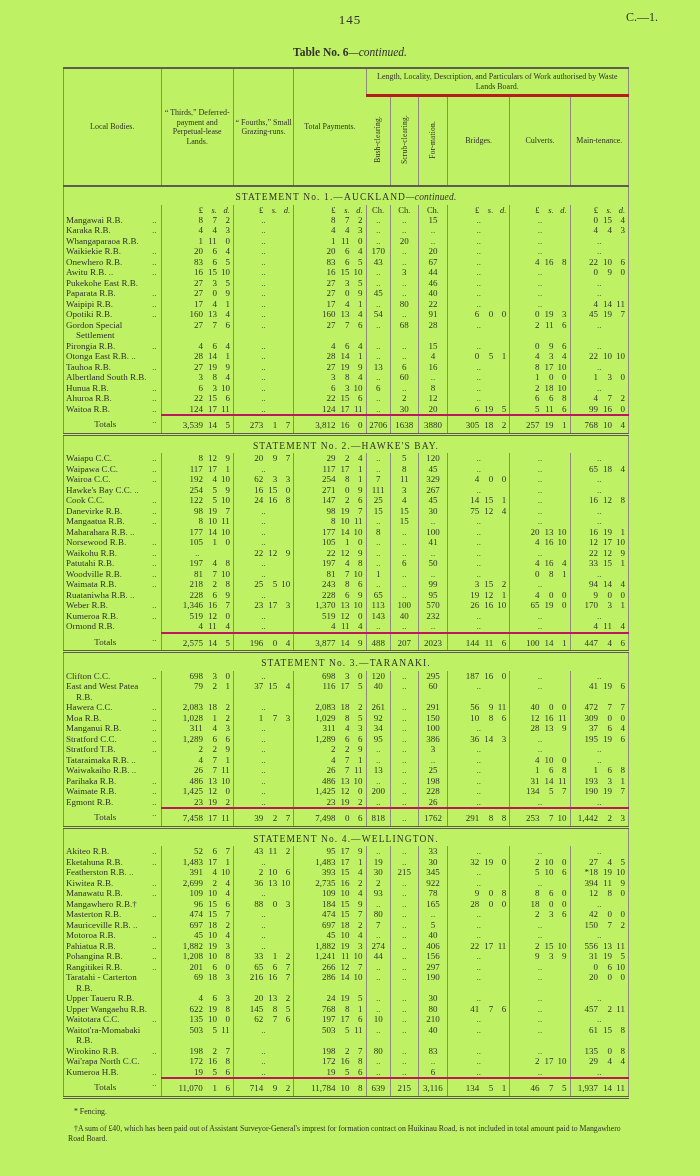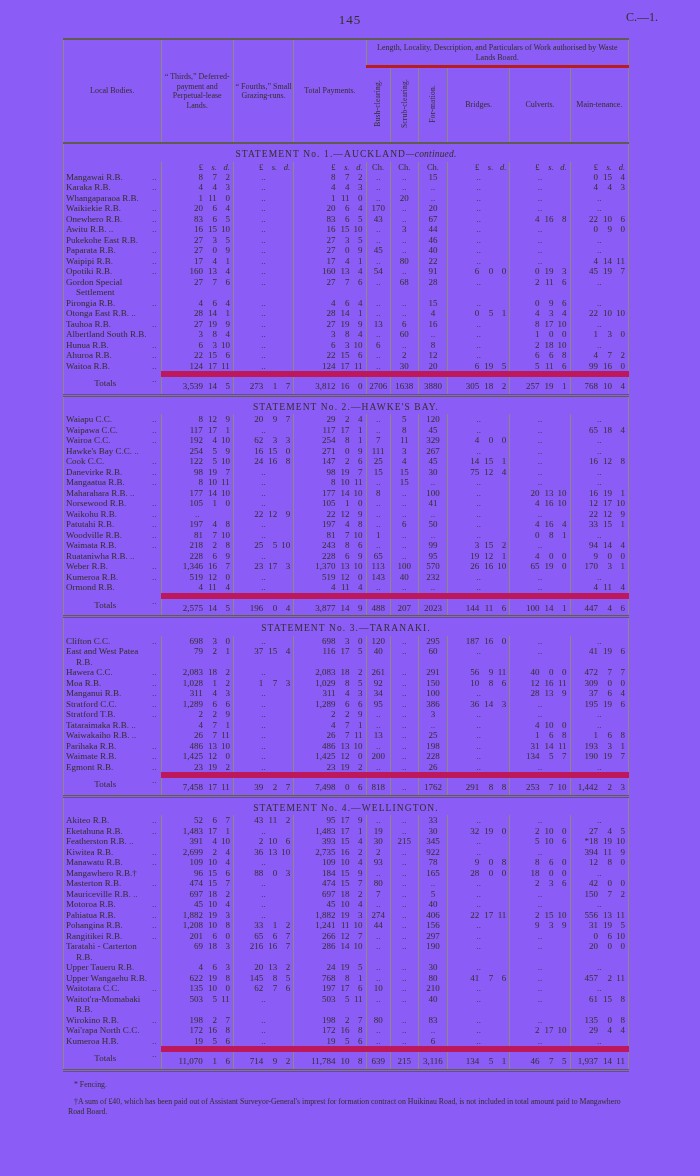--- a/index.html
+++ b/index.html
@@ -1,32 +1,32 @@
 <!DOCTYPE html>
 <html><head>
 <meta charset="utf-8">
 <style>
   html,body{margin:0;padding:0;background:#d8d5cd;}
-  .page{width:700px;height:1176px;background:#8b5cf6;position:relative;overflow:hidden;
+  .page{width:700px;height:1176px;background:#bef264;position:relative;overflow:hidden;
         font-family:"Liberation Serif","DejaVu Serif",serif;color:#32302b;}
   .masthead{position:relative;height:26px;padding-top:12px;}
   .pageno{display:block;text-align:center;font-size:13px;letter-spacing:1px;}
   .docref{position:absolute;top:10px;right:42px;font-size:12px;}
   .tabletitle{text-align:center;font-size:11.5px;margin:8px 0 9px 0;}
   .tt-b{font-weight:bold;}
   .tt-i{font-style:italic;}
   .tblwrap{margin-left:63px;width:566px;}
   table{border-collapse:collapse;table-layout:fixed;width:566px;font-size:9px;
         border-left:1px solid #8d897c;border-right:1px solid #8d897c;
         border-top:2px solid #615c51;}
   th,td{padding:0;margin:0;vertical-align:top;}
   th{font-weight:normal;}
   td:not(:first-child),th:not(:first-child){border-left:1px solid #8d897c;}
   thead{border-bottom:2px solid #615c51;}
-  thead th{font-size:8px;line-height:9.5px;text-align:center;vertical-align:middle;padding:11px 1px;}
+  thead th{font-size:8px;line-height:9.5px;text-align:center;vertical-align:middle;padding:18px 1px;}
   .h-group{border-bottom:3px solid #b91c1c;font-size:8px;padding:3px 6px;}
   .h-vert{height:52px;}
   .vt{display:inline-block;writing-mode:vertical-rl;transform:rotate(180deg);
       font-size:7.5px;line-height:9.5px;letter-spacing:.2px;max-height:50px;}
   tbody td{line-height:10.5px;}
   .sh-cell{text-align:center;padding:5px 0 2px 0;font-size:9.5px;}
   .sh-main{letter-spacing:1.1px;}
   .sh-it{font-style:italic;letter-spacing:.2px;}
   .units-row td{font-size:8.5px;line-height:10px;}
   .units-row .sh,.units-row .pc{font-style:italic;}
@@ -34,36 +34,39 @@
   .nm{display:block;padding-left:10px;text-indent:-10px;padding-right:13px;}
   .ldr{position:absolute;top:0;right:4px;}
   .c-money .mny{display:flex;}
   .mny .lb{flex:1;text-align:right;white-space:nowrap;}
   .mny .sh{width:14px;text-align:right;}
   .mny .pc{width:13px;text-align:right;padding-right:3px;}
   .mny.ctr{display:block;text-align:center;}
   .c-chain{text-align:center;}
   .totals-row td{border-bottom:3px double #615c51;padding-top:4px;padding-bottom:2px;}
   .totals-row td:not(:first-child){border-top:1px solid #6d6ipx;}
-  .totals-row td:not(:first-child){border-top:6px solid #be185d;}
+  .totals-row td:not(:first-child){border-top:2px solid #be185d;}
   .tl .tword{display:block;text-align:center;padding-right:16px;}
   .footnotes{width:574px;margin:5px 0 0 60px;font-size:7.8px;line-height:9.5px;}
   .footnotes p{margin:8px;}
   .fn-first{padding-left:6px;}
   .fn-para{text-indent:6px;}
   .note-para{margin-top:4px !important;text-indent:10px;}
   .note-label{font-variant:small-caps;letter-spacing:.5px;}
 </style>
 </head>
 <body>
 
 <div class="page">
   <div class="masthead">
     <span class="pageno">145</span>
     <span class="docref">C.—1.</span>
+  </div>
+  <div class="tabletitle">
+    <span class="tt-b">Table No. 6</span><span class="tt-i">—continued.</span>
   </div>
   <div class="tblwrap">
     <table>
       <colgroup>
         <col style="width:97px">
           <col style="width:72px">
           <col style="width:60px">
           <col style="width:72px">
         <col style="width:24px">
           <col style="width:28px">

